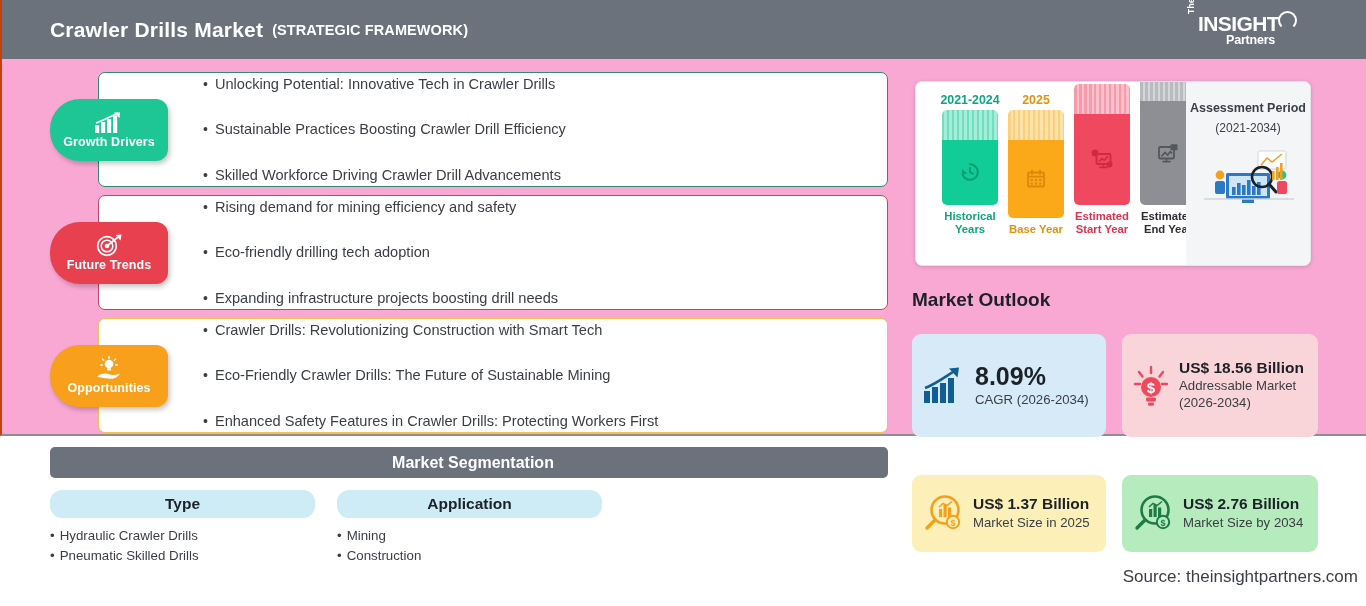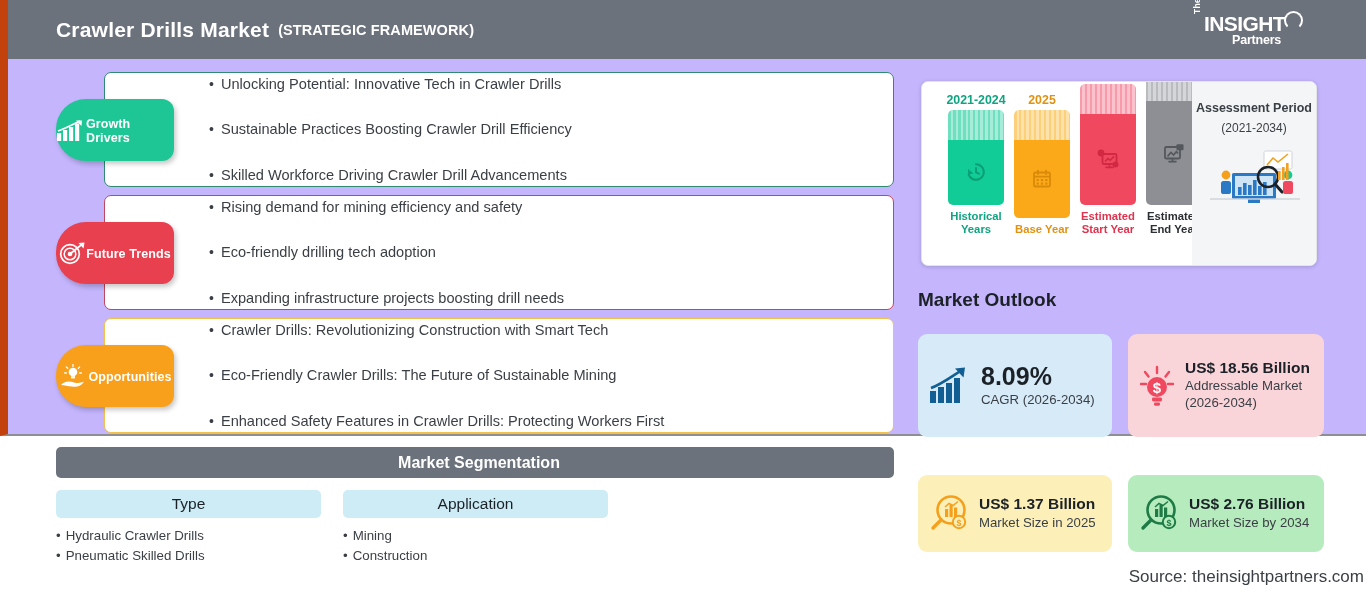--- a/index.html
+++ b/index.html
@@ -5,22 +5,22 @@
   * { box-sizing: border-box; margin: 0; padding: 0; }
   html, body {
     width: 1366px; height: 606px;
     font-family: "Liberation Sans", sans-serif;
     background: #ffffff;
     overflow: hidden;
   }
   .page {
     position: relative;
     width: 1366px; height: 436px;
-    background: #c4b5fd;
-    border-left: 8px solid #c2410c;
+    background: #f9a8d4;
+    border-left: 2px solid #c2410c;
     border-bottom: 2px solid #8d8f94;
   }
 
   
   .header {
     position: absolute; left: 0; top: 0;
     width: 1366px; height: 59px;
     background: #6c727c;
     display: flex; align-items: center;
   }
@@ -79,21 +79,21 @@
   .pillar-3 { top: 259px; height: 115px; }
   .pillar-1 .box { border-color: #2e8b70; }
   .pillar-2 .box { border-color: #c0485c; }
   .pillar-3 .box { border-color: #f2c14b; }
 
   .badge {
     position: absolute;
     width: 118px; height: 62px;
     border-radius: 30px 12px 12px 30px;
     color: #fff;
-    display: flex; flex-direction: row;
+    display: flex; flex-direction: column;
     align-items: center; justify-content: center;
     box-shadow: 2px 3px 5px rgba(0,0,0,.22);
     z-index: 4;
   }
   .badge-label { font-size: 12.5px; font-weight: bold; margin-top: 1px; letter-spacing: .1px; }
   .badge-icon { height: 23px; display: flex; align-items: flex-end; }
   .badge-1 { left: 48px; top: 40px;  background: #1ec695; }
   .badge-2 { left: 48px; top: 163px; background: #e8404f; }
   .badge-3 { left: 48px; top: 286px; background: #f8a01c; }
 
@@ -107,23 +107,23 @@
     position: absolute; left: 48px; top: 388px;
     width: 838px; height: 31px;
     background: #6c727c; border-radius: 5px;
     color: #fff; font-size: 16px; font-weight: bold;
     display: flex; align-items: center; justify-content: center; padding-left: 8px;
   }
   .seg-col { position: absolute; top: 431px; }
   .seg-col-0 { left: 48px; width: 265px; }
   .seg-col-1 { left: 335px; width: 265px; }
   .seg-title {
-    height: 28px; background: #cdecf6; border-radius: 5px;
+    height: 28px; background: #cdecf6; border-radius: 12px;
     display: flex; align-items: center; justify-content: center;
-    font-size: 15.5px; font-weight: normal; color: #1b2127;
+    font-size: 15.5px; font-weight: bold; color: #1b2127;
   }
   .seg-items { margin-top: 8px; }
   .seg-item { font-size: 13.3px; color: #3a3f45; line-height: 1.5; white-space: nowrap; }
   .seg-item .dot { margin-right: 5px; }
 
   
   .right { position: absolute; left: 900px; top: 59px; width: 466px; height: 547px; }
 
   .assess-card {
     position: absolute; left: 13px; top: 22px;

